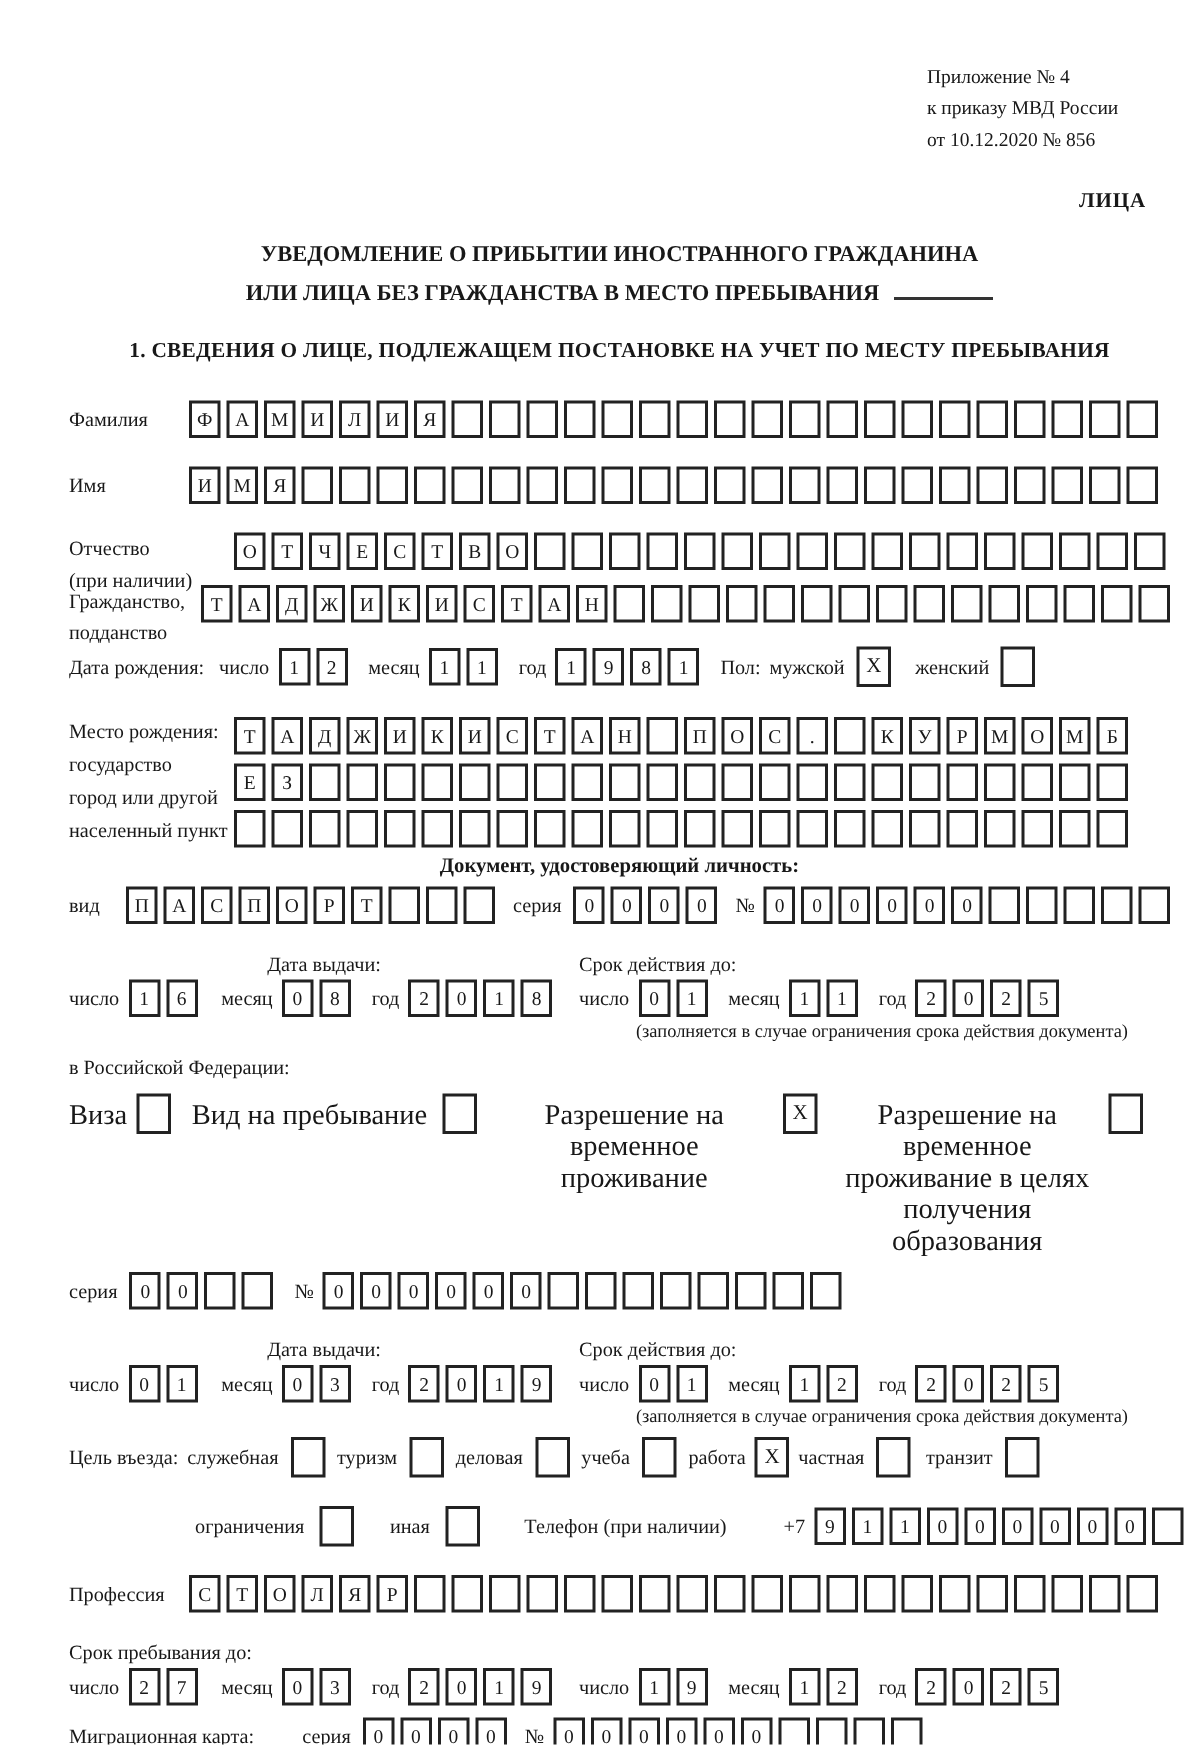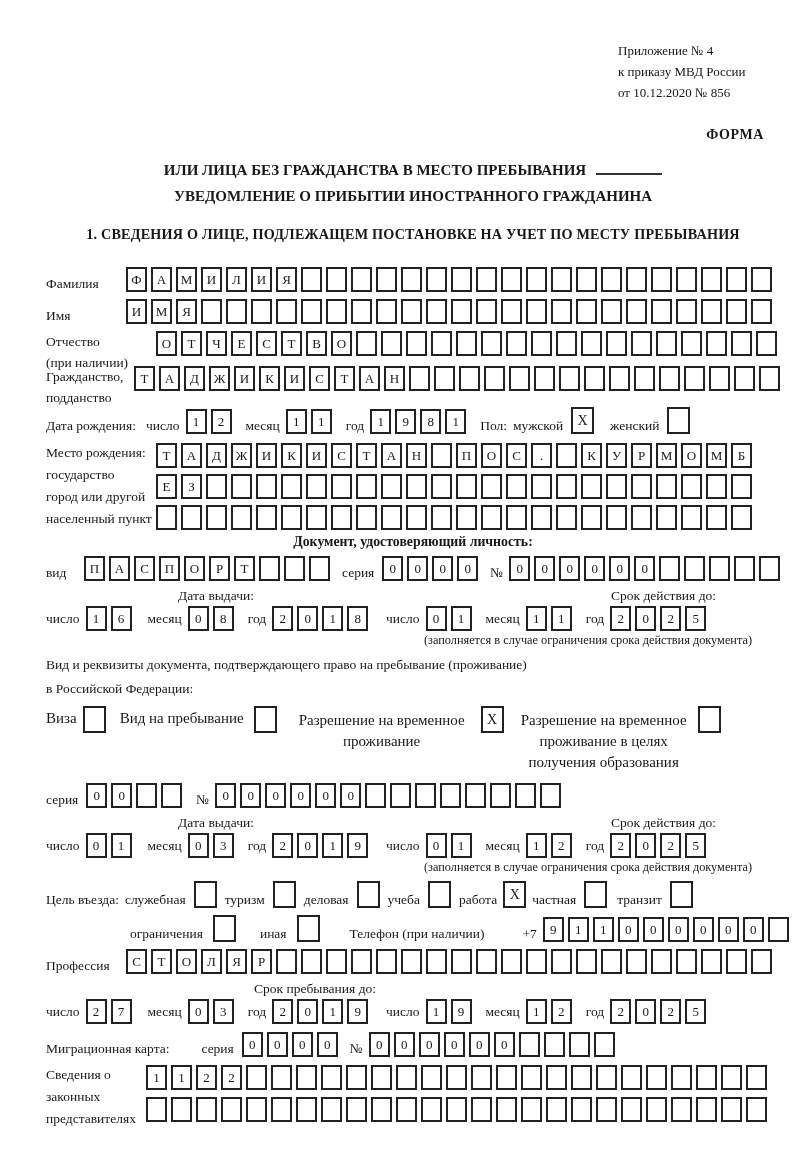--- a/index.html
+++ b/index.html
@@ -8,66 +8,66 @@
        font-family:"Liberation Serif","DejaVu Serif",serif;font-size:13.5px}
   .page{padding:40px 20px 0 46px;width:800px}
   .appendix{margin-left:572px;font-size:13px;line-height:21px}
   .amendment{margin-left:572px;margin-top:5px;font-size:12.3px;line-height:20px}
   .formlabel{margin-top:24px;text-align:right;padding-right:16px;font-weight:bold;
              font-size:14px;letter-spacing:.6px}
   .title{margin-top:14px;text-align:center;font-weight:bold;font-size:15px;line-height:26px}
   .blank{display:inline-block;width:66px;height:4px;border-bottom:2px solid #333;margin-left:10px}
   .section{margin-top:17px;text-align:center;font-weight:bold;font-size:14.2px;letter-spacing:.2px}
   .formbody{margin-top:24px}
-  .frow{display:flex;align-items:flex-end;margin-bottom:7px}
+  .frow{display:flex;align-items:center;margin-bottom:19px}
   .frow.top{align-items:flex-start}
   .lbl{flex:none;font-size:13.5px}
   .cellrow{display:flex;flex:none}
   .cell{flex:none;width:21px;height:25px;border:2px solid #222;margin-right:4px;
         display:flex;align-items:center;justify-content:center;font-size:13px;line-height:1}
   .checkbox{flex:none;width:23px;height:27px;border:2px solid #222;
             display:flex;align-items:center;justify-content:center;font-size:14px}
   .stacklabel{flex:none;height:25px;overflow:visible;line-height:21px}
   .w80{width:80px}.w88{width:88px}.w100{width:100px}.w110{width:110px}.w38{width:38px}
   .ml6{margin-left:6px}.ml8{margin-left:8px}.ml10{margin-left:10px}.ml12{margin-left:12px}
   .ml14{margin-left:14px}.ml16{margin-left:16px}.ml24{margin-left:24px}.ml30{margin-left:30px}
   .mr6{margin-right:6px}.mr8{margin-right:8px}
   .heading-bold{text-align:center;font-weight:bold;font-size:13.8px;margin:2px 0 6px 0}
   .dhead{display:flex;margin:4px 0 2px 0}
   .dhead .h1{width:340px;text-align:center}
-  .dhead .h2{width:330px;text-align:right}
+  .dhead .h2{width:330px;text-align:left}
   .daterow{display:flex;align-items:center;margin-bottom:2px}
   .daterow .half{width:340px;display:flex;align-items:center;flex:none}
   .daterow .half2{display:flex;align-items:center;flex:none}
   .note{font-size:12.3px;text-align:right;padding-right:28px;margin-bottom:6px}
   .plain{line-height:22px;margin-bottom:2px}
   .cbgroup{display:flex;align-items:flex-start;margin:6px 0 10px 0}
-  .cbl{font-size:15px;padding-top:4px}
+  .cbl{font-size:19px;padding-top:4px}
   .cbl.c2{text-align:center;line-height:21px;width:178px}
   .cbl.c3{text-align:center;line-height:21px;width:172px}
   .vstack{display:flex;flex-direction:column}
   .colrow{display:flex;align-items:center;margin-bottom:4px}
   .labelcol{flex:none;line-height:22px}
 </style>
 </head>
 <body>
 
 <div class="page">
 
   <div class="appendix">
     <div>Приложение № 4</div>
     <div>к приказу МВД России</div>
     <div>от 10.12.2020 № 856</div>
   </div>
 
-  <div class="formlabel">ФОРМА</div>
+  <div class="formlabel">ЛИЦА</div>
 
   <div class="title">
+    <div>УВЕДОМЛЕНИЕ О ПРИБЫТИИ ИНОСТРАННОГО ГРАЖДАНИНА</div>
     <div><span>ИЛИ ЛИЦА БЕЗ ГРАЖДАНСТВА В МЕСТО ПРЕБЫВАНИЯ</span><span class="blank"></span></div>
-    <div>УВЕДОМЛЕНИЕ О ПРИБЫТИИ ИНОСТРАННОГО ГРАЖДАНИНА</div>
   </div>
 
   <div class="section">1. СВЕДЕНИЯ О ЛИЦЕ, ПОДЛЕЖАЩЕМ ПОСТАНОВКЕ НА УЧЕТ ПО МЕСТУ ПРЕБЫВАНИЯ</div>
 
   <div class="formbody">
 
     <div class="frow">
       <span class="lbl w80">Фамилия</span>
       <span class="cellrow">
           <span class="cell">Ф</span>
@@ -393,21 +393,20 @@
         <span class="cellrow">
             <span class="cell">2</span>
             <span class="cell">0</span>
             <span class="cell">2</span>
             <span class="cell">5</span>
           </span>
       </span>
     </div>
     <div class="note">(заполняется в случае ограничения срока действия документа)</div>
 
-    <div class="plain">Вид и реквизиты документа, подтверждающего право на пребывание (проживание)</div>
     <div class="plain">в Российской Федерации:</div>
 
     <div class="cbgroup">
       <span class="cbl">Виза</span>
       <span class="checkbox ml6"></span>
       <span class="cbl ml14">Вид на пребывание</span>
       <span class="checkbox ml10"></span>
       <span class="cbl c2 ml16">
         <span style="display:block">Разрешение на временное</span>
         <span style="display:block">проживание</span>

